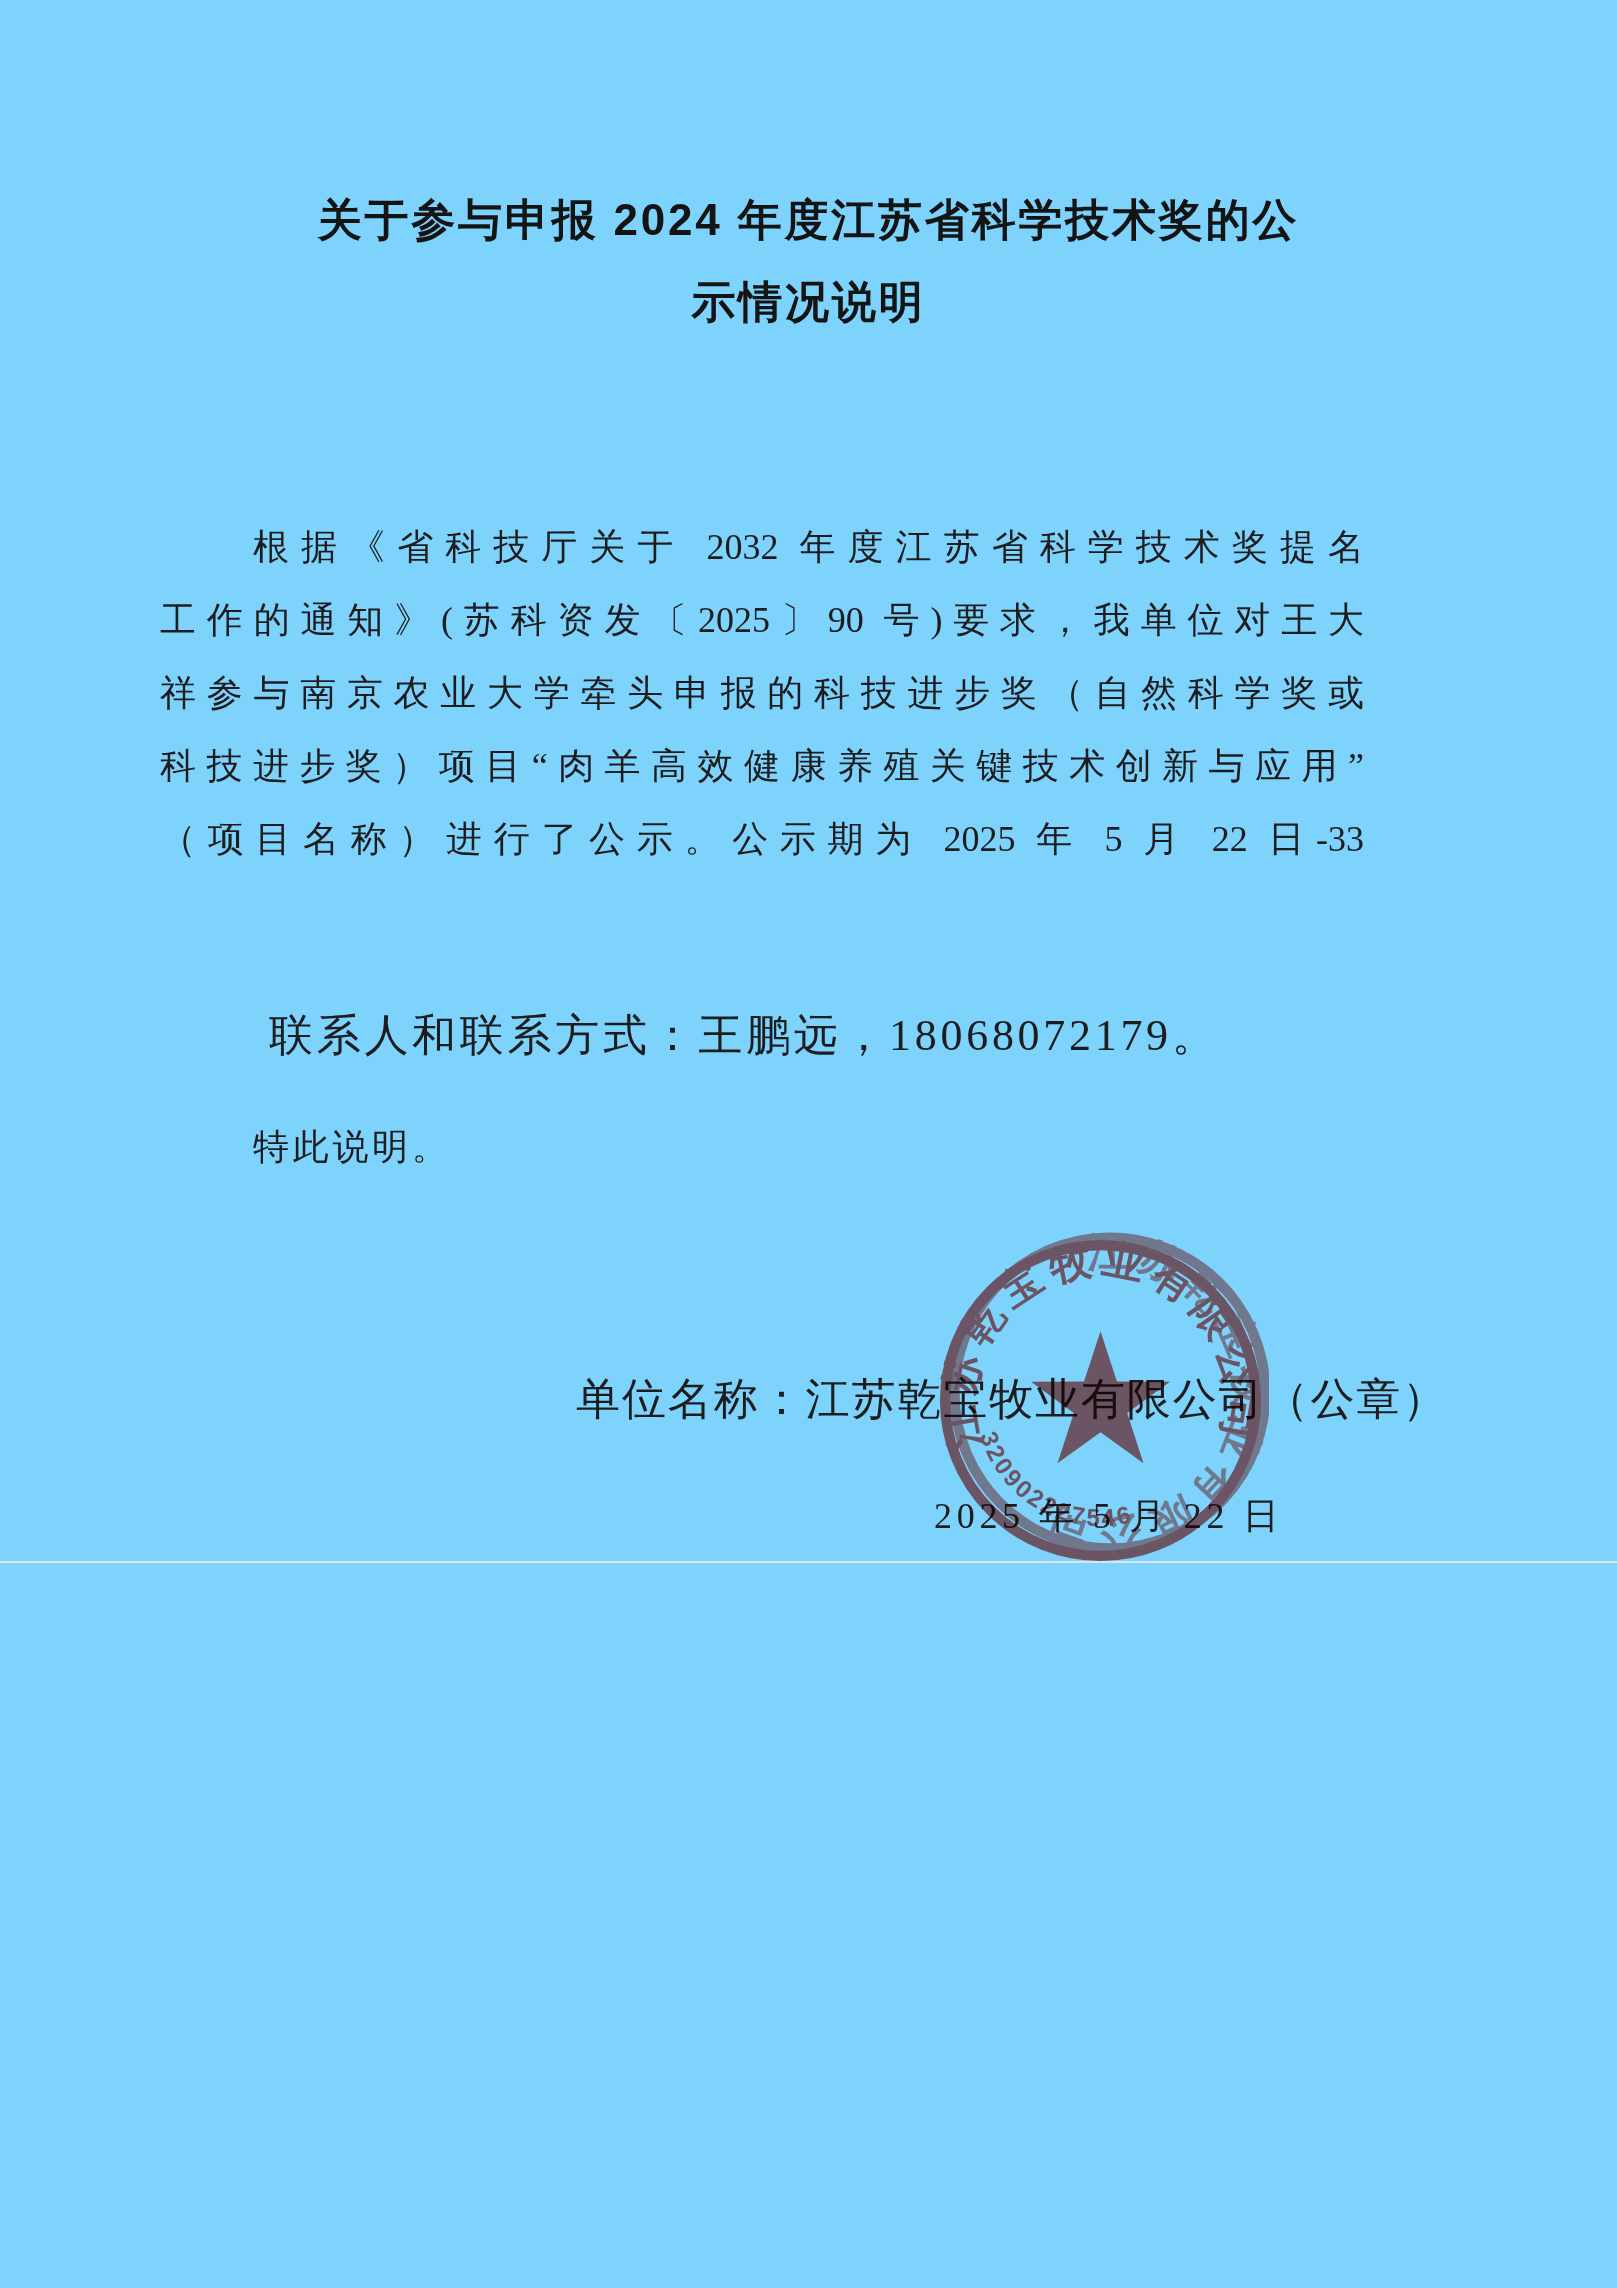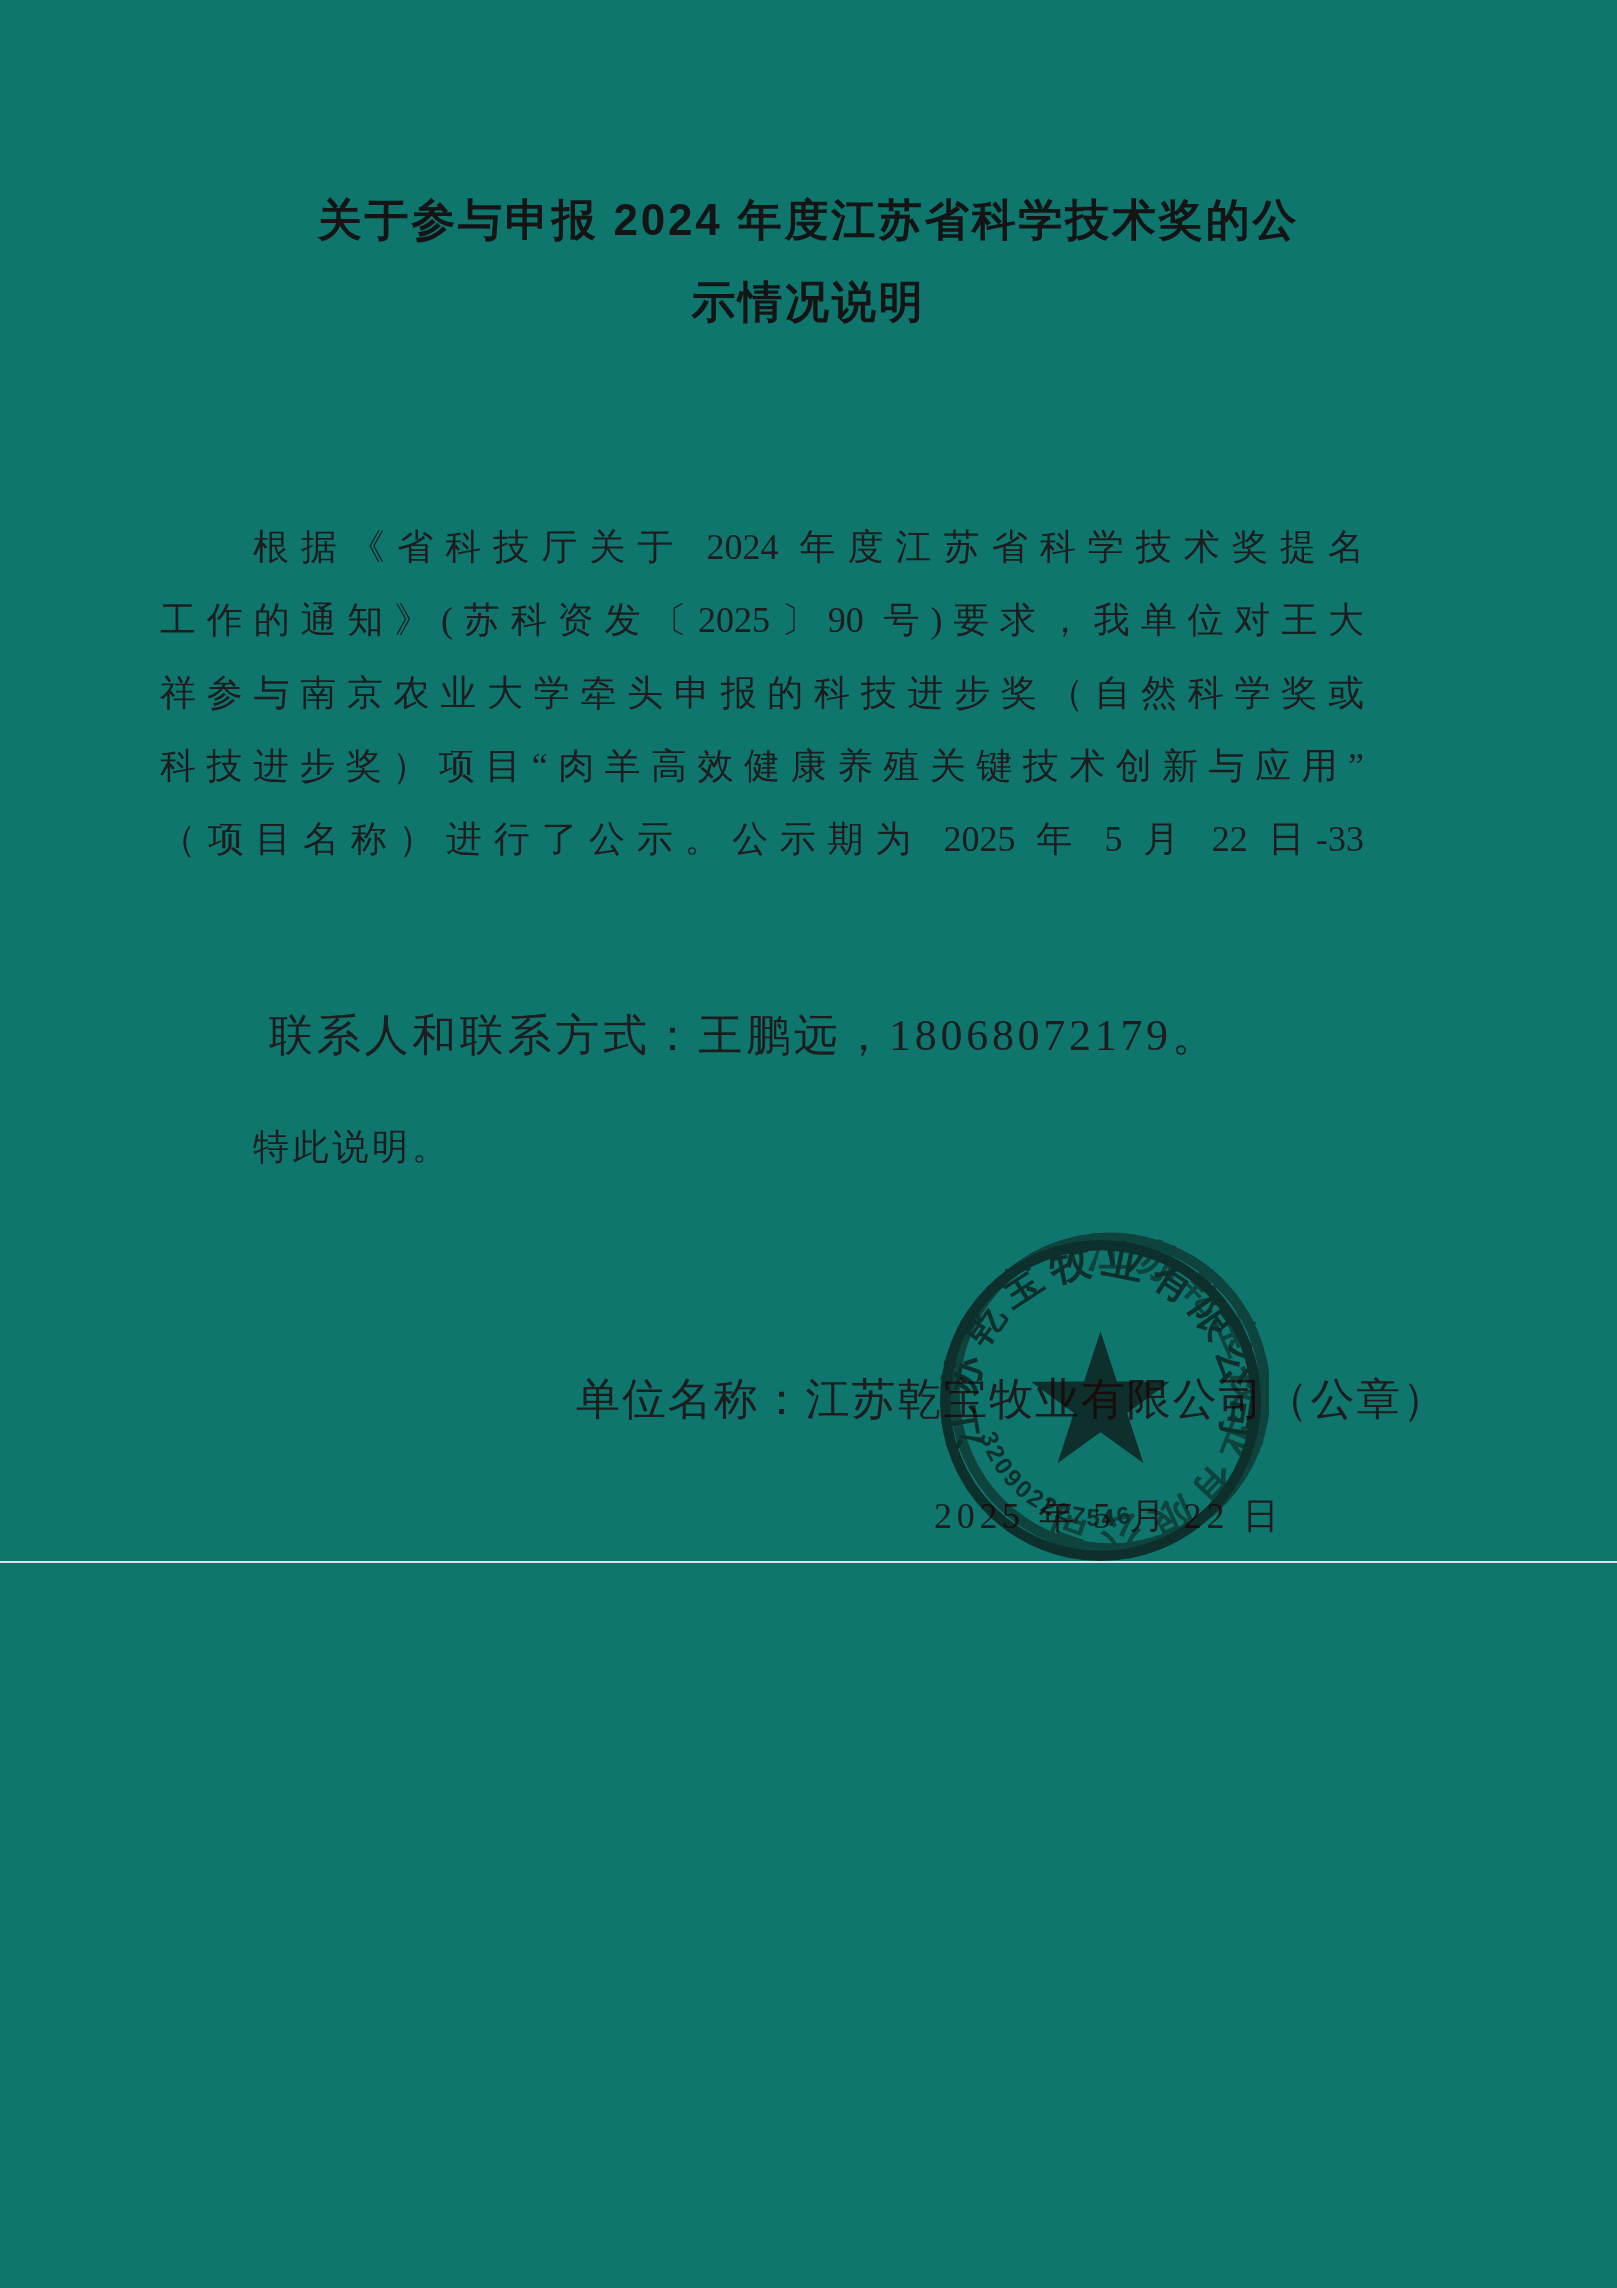--- a/index.html
+++ b/index.html
@@ -1,20 +1,20 @@
 <!DOCTYPE html>
 <html style="font-size:15px"><head>
 <meta charset="utf-8">
 <style>
   html,body{margin:0;padding:0;background:#e8e8e8;}
   .page{
     position:relative;
     width:1617px;height:2289px;
     margin:0 auto;
-    background:#0f766e;
+    background:#7dd3fc;
     overflow:hidden;
     font-family:"Liberation Serif", serif;
     color:#1d1d1f;
   }
   .doc-title{
     position:absolute;top:179px;left:0;right:0;
     text-align:center;
     font-family:"Liberation Sans", sans-serif;
     font-weight:700;
     font-size:44px;
@@ -69,21 +69,21 @@
 <body>
 
 <div class="page">
 
   <div class="doc-title">
     <div>关于参与申报 2024 年度江苏省科学技术奖的公</div>
     <div>示情况说明</div>
   </div>
 
   <div class="body-block">
-    <div class="jline indent">根据《省科技厅关于 2024 年度江苏省科学技术奖提名</div>
+    <div class="jline indent">根据《省科技厅关于 2032 年度江苏省科学技术奖提名</div>
     <div class="jline">工作的通知》(苏科资发〔2025〕90 号)要求，我单位对王大</div>
     <div class="jline">祥参与南京农业大学牵头申报的科技进步奖（自然科学奖或</div>
     <div class="jline">科技进步奖）项目“肉羊高效健康养殖关键技术创新与应用”</div>
     <div class="jline">（项目名称）进行了公示。公示期为 2025 年 5 月 22 日-33</div>
   </div>
 
   <div class="contact-line">联系人和联系方式：王鹏远，18068072179。</div>
 
   <div class="closing-line">特此说明。</div>
 

